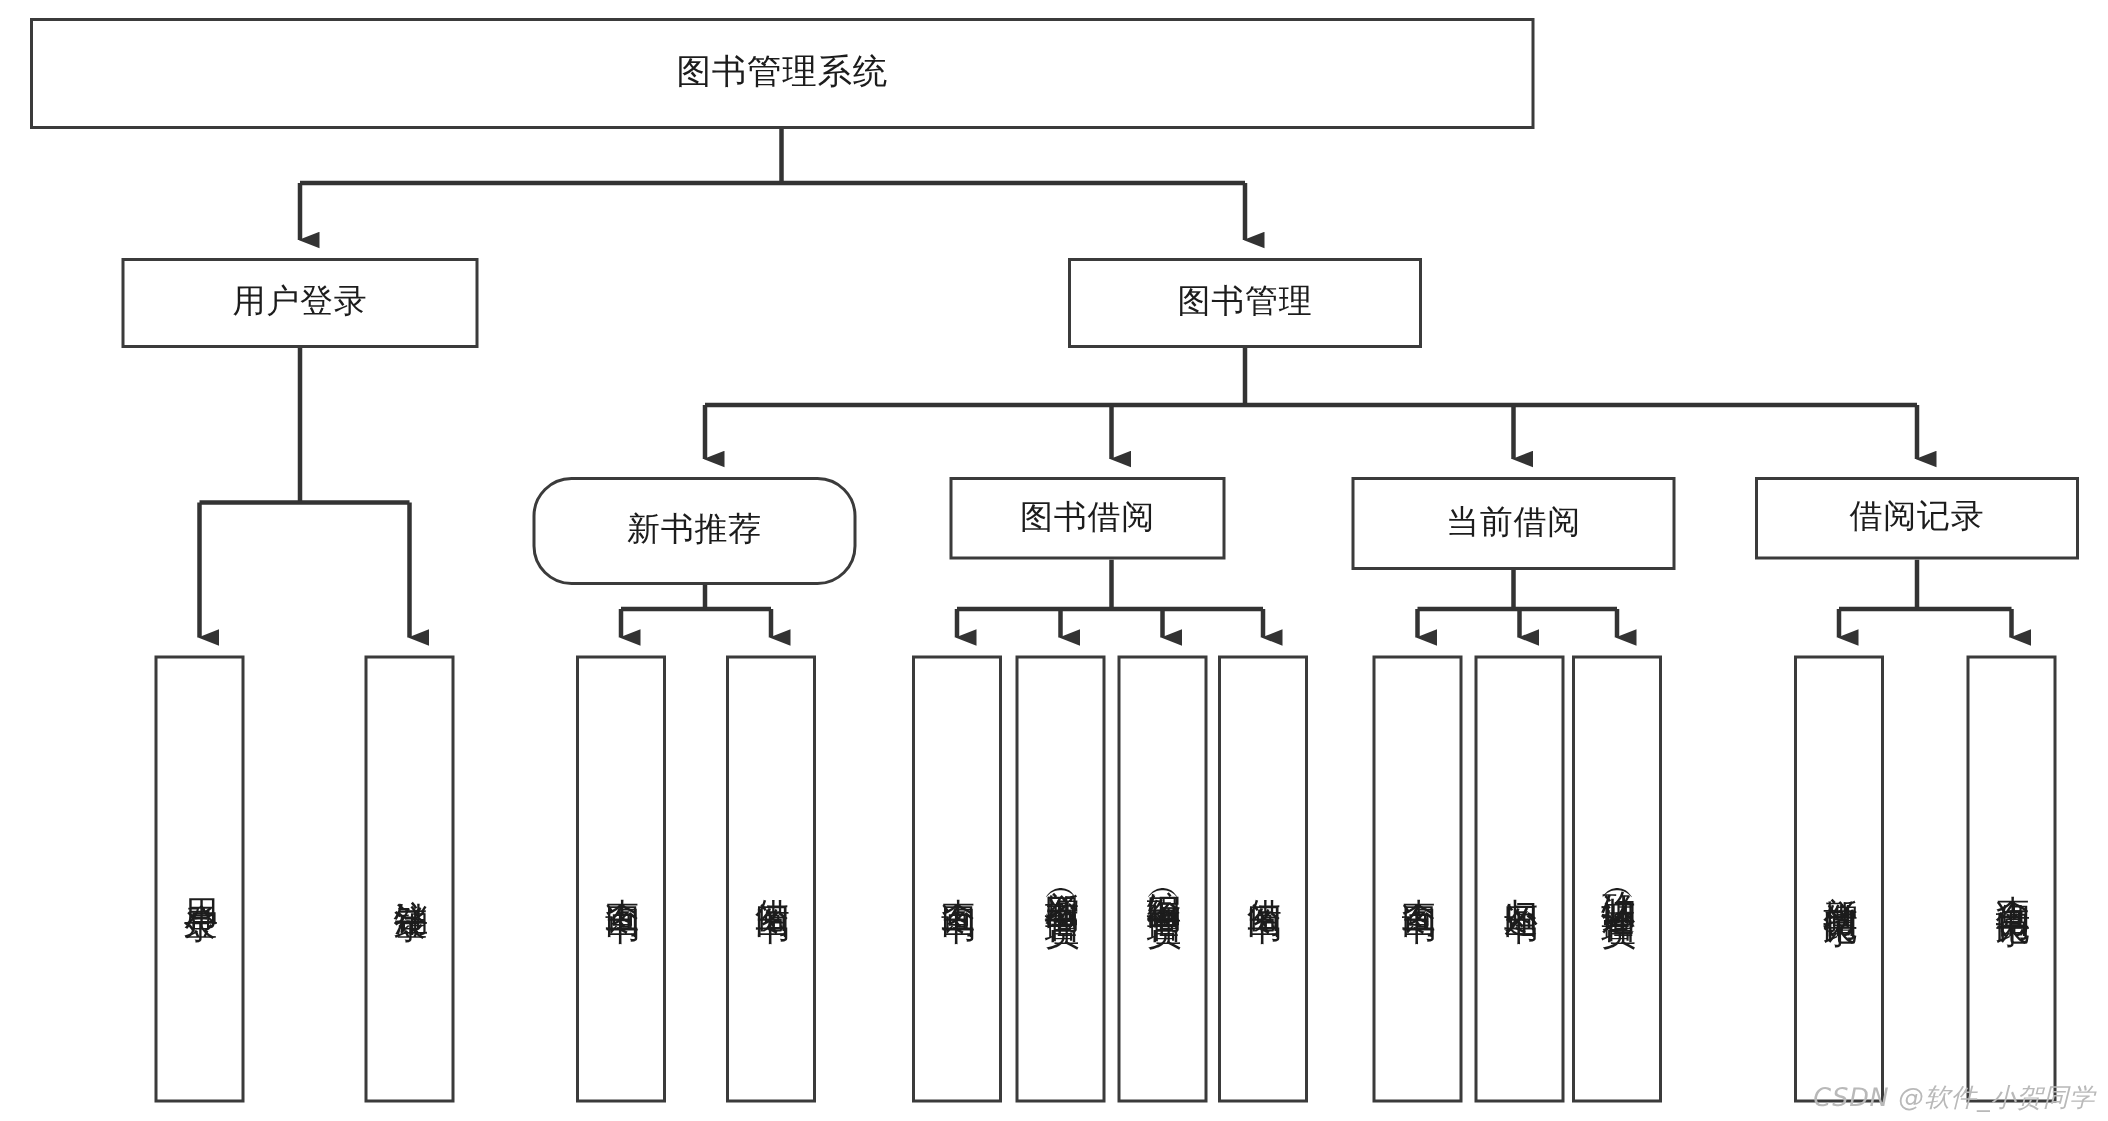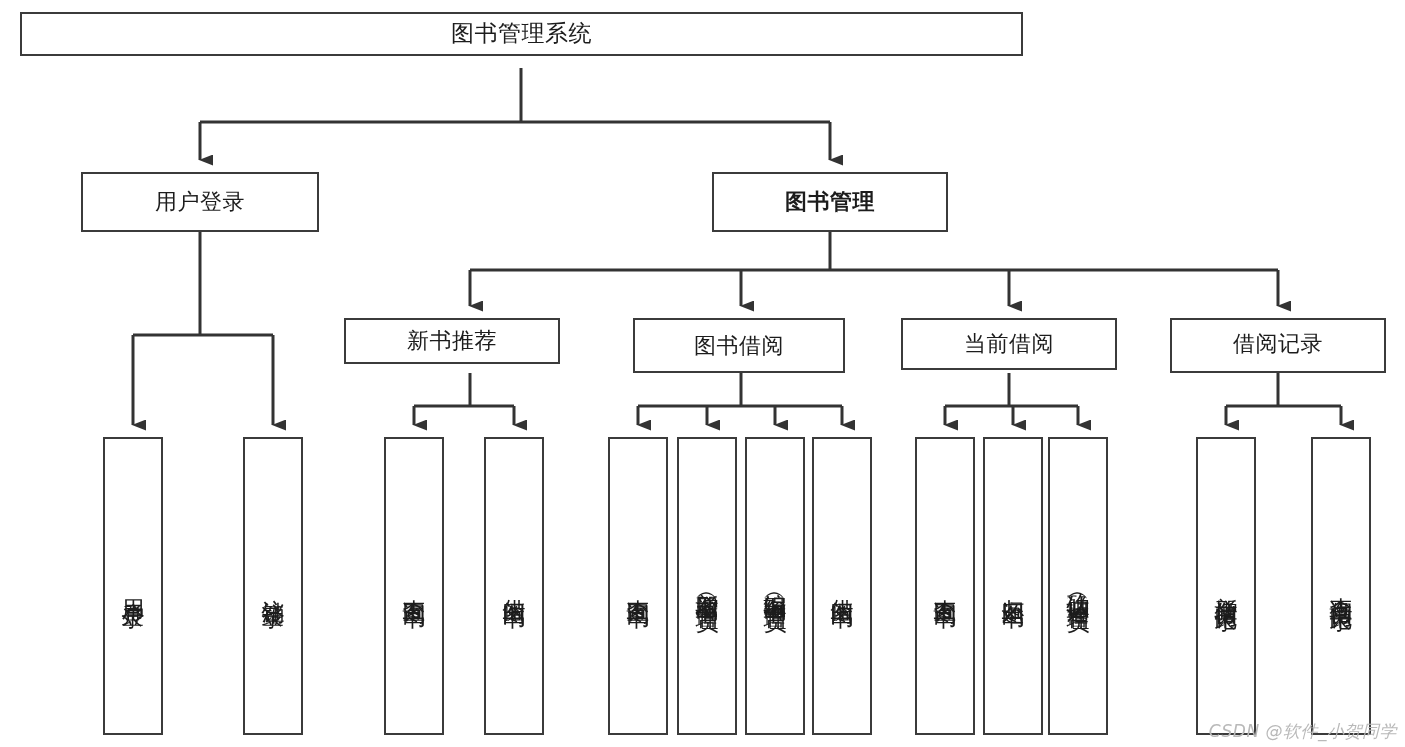--- a/index.html
+++ b/index.html
@@ -136,38 +136,38 @@
     </g>
 
     <g stroke="#333333" stroke-width="3" fill="none">
       <path d="M 1278 373 L 1278 406"></path>
       <path d="M 1226 406 L 1341 406"></path>
       <path d="M 1226 406 L 1226 425" marker-end="url(#arrow)"></path>
       <path d="M 1341 406 L 1341 425" marker-end="url(#arrow)"></path>
     </g>
   </svg>
 
-  <div class="node h root" style="left: 20px; top: 12px; width: 1003px; height: 44px;">
+  <div class="node h root" style="left: 20px; top: 12px; width: 1003px; height: 74px;">
     <span class="label">图书管理系统</span>
   </div>
 
   <div class="node h" style="left: 81px; top: 172px; width: 238px; height: 60px;">
     <span class="label">用户登录</span>
   </div>
-  <div class="node h" style="left: 712px; top: 172px; width: 236px; height: 60px; font-weight: bold;">
+  <div class="node h" style="left: 712px; top: 172px; width: 236px; height: 60px;">
     <span class="label">图书管理</span>
   </div>
 
-  <div class="node h" style="left: 344px; top: 318px; width: 216px; height: 46px;">
+  <div class="node h" style="left: 355px; top: 318px; width: 216px; height: 72px; border-radius: 26px;">
     <span class="label">新书推荐</span>
   </div>
-  <div class="node h" style="left: 633px; top: 318px; width: 212px; height: 55px;">
+  <div class="node h" style="left: 633px; top: 318px; width: 184px; height: 55px;">
     <span class="label">图书借阅</span>
   </div>
-  <div class="node h" style="left: 901px; top: 318px; width: 216px; height: 52px;">
+  <div class="node h" style="left: 901px; top: 318px; width: 216px; height: 62px;">
     <span class="label">当前借阅</span>
   </div>
   <div class="node h" style="left: 1170px; top: 318px; width: 216px; height: 55px; font-family: Liberation Mono, monospace;">
     <span class="label">借阅记录</span>
   </div>
 
   <div class="node v" style="left: 103px; top: 437px; width: 60px; height: 298px;">
     <span class="label">用户登录</span>
   </div>
   <div class="node v" style="left: 243px; top: 437px; width: 60px; height: 298px;">

